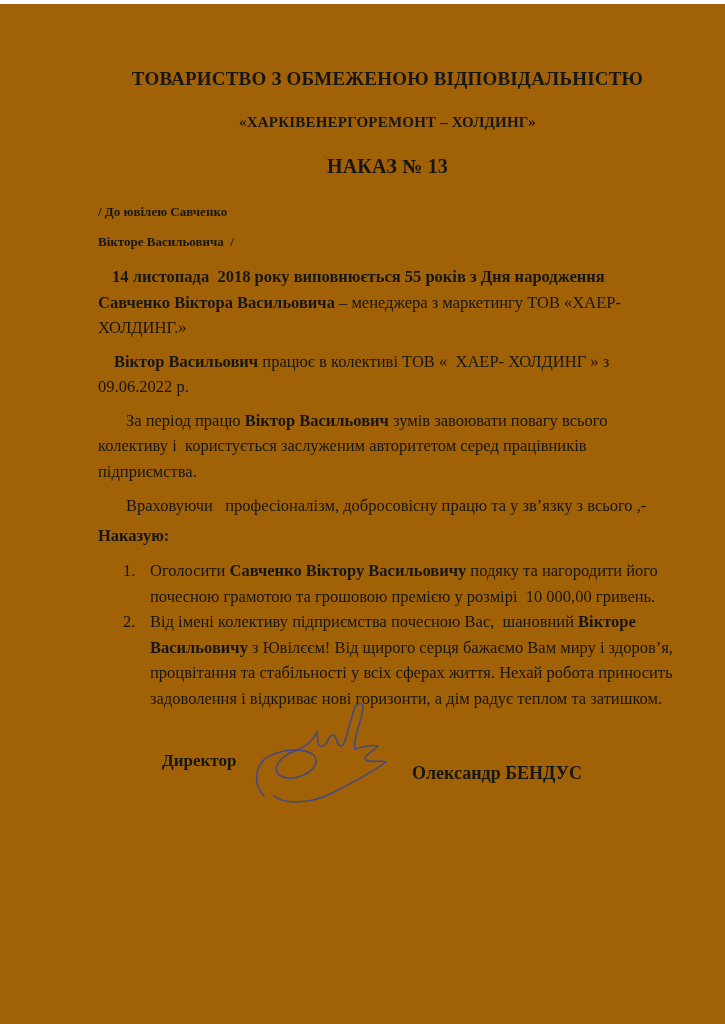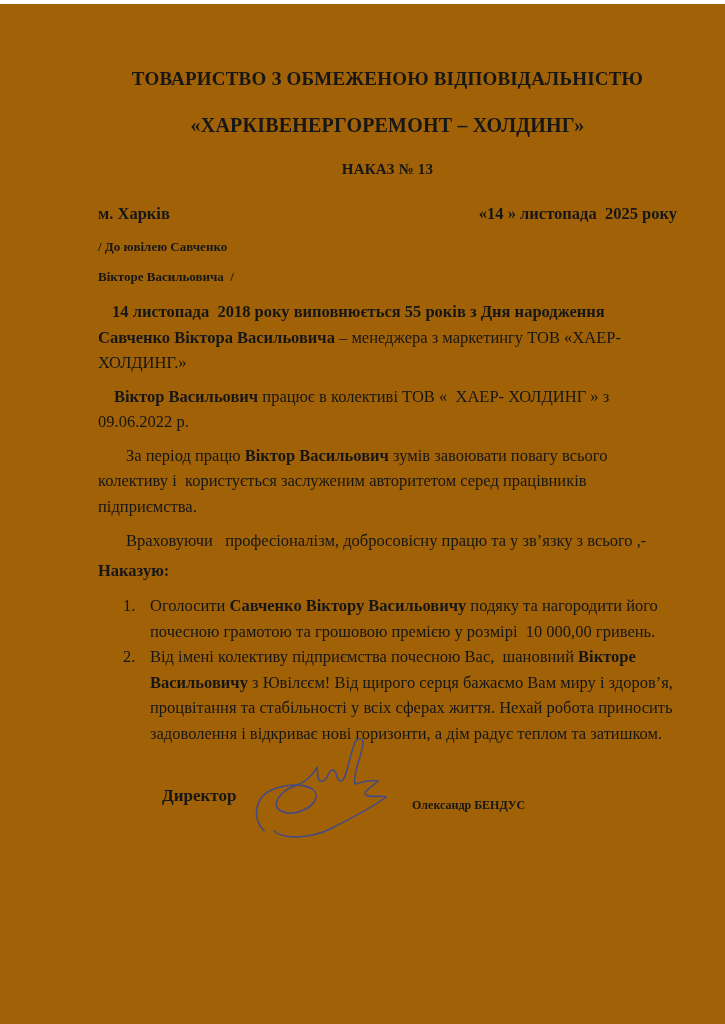--- a/index.html
+++ b/index.html
@@ -10,58 +10,54 @@
     background: #a16207;
     color: #161616;
     font-family: "Liberation Serif", "DejaVu Serif", serif;
     box-sizing: border-box;
     padding: 64px 48px 16px 98px;
     position: relative;
     overflow: hidden;
   }
   .title-line { text-align: center; font-weight: bold; letter-spacing: .2px; }
   .t1 { font-size: 19px; margin-bottom: 24px; }
-  .t2 { font-size: 20px; margin-bottom: 24px; }
-  .t3 { font-size: 15px; margin-bottom: 26px; }
+  .t2 { font-size: 15px; margin-bottom: 24px; }
+  .t3 { font-size: 20px; margin-bottom: 26px; }
   .meta-row {
     display: flex; justify-content: space-between; align-items: baseline;
     font-weight: bold; font-size: 16.5px; margin-bottom: 15px;
   }
   .meta-row span { white-space: pre; }
   .subject-line { font-weight: bold; font-size: 13px; margin-bottom: 14px; white-space: pre; }
   .p { font-size: 16.5px; line-height: 1.55; margin: 0 0 8px 0; white-space: pre-wrap; }
   .ind1 { text-indent: 14px; }
   .ind2 { text-indent: 16px; }
   .ind3 { text-indent: 28px; }
   .b { font-weight: bold; }
   .order-label { font-weight: bold; font-size: 16.5px; margin: 6px 0 12px 0; }
   .olist { margin: 0; padding: 0; list-style: none; }
   .oitem {
     position: relative; padding-left: 52px;
     font-size: 16.5px; line-height: 1.55; white-space: pre-wrap;
   }
   .onum { position: absolute; left: 25px; top: 0; white-space: normal; }
   .sig-row { position: relative; height: 170px; }
   .sig-role { position: absolute; left: 64px; top: 40px; font-weight: bold; font-size: 17px; }
-  .sig-name { position: absolute; left: 314px; top: 52px; font-weight: bold; font-size: 12px; }
+  .sig-name { position: absolute; left: 314px; top: 52px; font-weight: bold; font-size: 18px; }
   .sig-svg { position: absolute; left: 150px; top: -12px; width: 150px; height: 115px; }
 </style>
 </head>
 <body>
 
 <div class="page">
 
   <div class="title-line t1">ТОВАРИСТВО З ОБМЕЖЕНОЮ ВІДПОВІДАЛЬНІСТЮ</div>
   <div class="title-line t2">«ХАРКІВЕНЕРГОРЕМОНТ – ХОЛДИНГ»</div>
   <div class="title-line t3">НАКАЗ № 13</div>
 
-  <div class="meta-row">
-      <span>м. Харків</span>
-      <span>«14 » листопада  2025 року</span>
-    </div>
 
   <div class="subject-line">/ До ювілею Савченко</div>
   <div class="subject-line">Вікторе Васильовича  /</div>
 
   <p class="p ind1"><span class="b">14 листопада  2018 року виповнюється 55 років з Дня народження Савченко Віктора Васильовича</span><span> – менеджера з маркетингу ТОВ «ХАЕР-ХОЛДИНГ.»</span></p>
 
   <p class="p ind2"><span class="b">Віктор Васильович</span><span> працює в колективі ТОВ «  ХАЕР- ХОЛДИНГ » з 09.06.2022 р.</span></p>
 
   <p class="p ind3"><span>За період працю </span><span class="b">Віктор Васильович</span><span> зумів завоювати повагу всього колективу і  користується заслуженим авторитетом серед працівників підприємства.</span></p>
 

